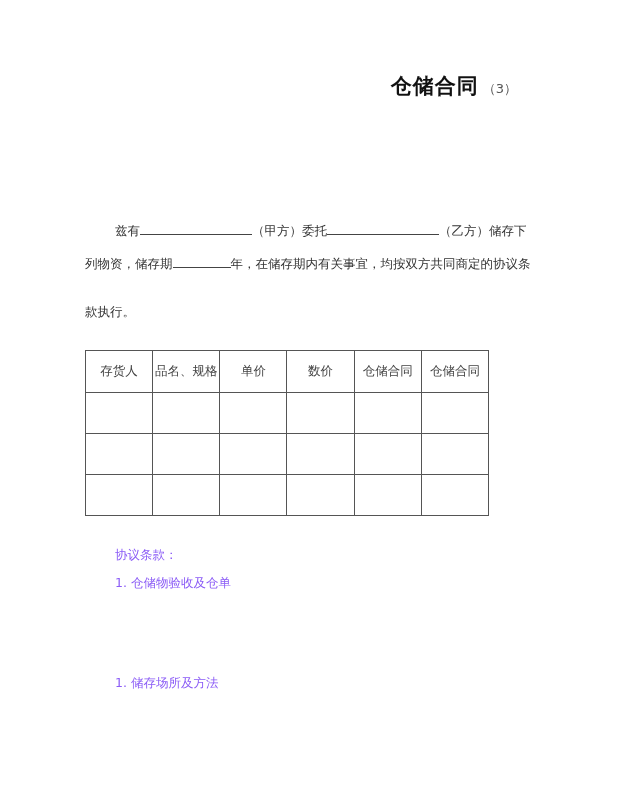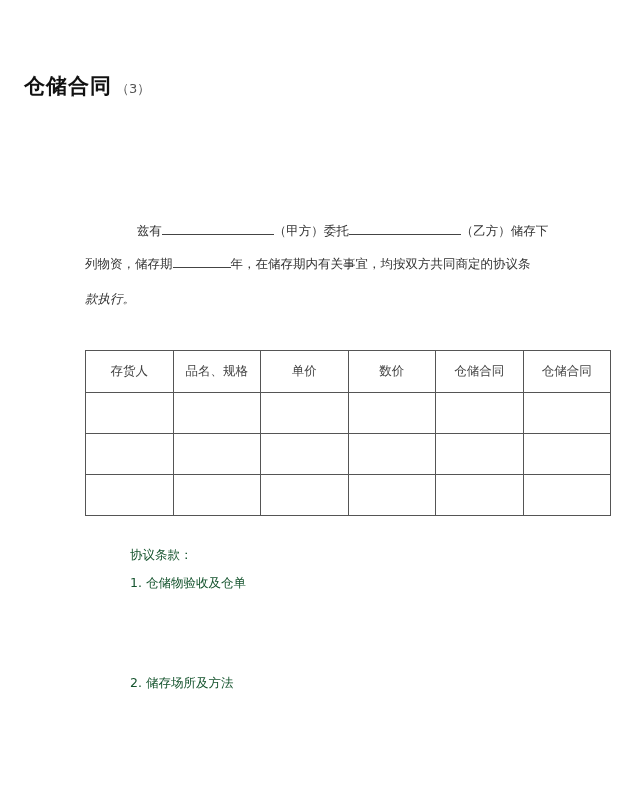--- a/index.html
+++ b/index.html
@@ -13,81 +13,79 @@
       position: relative;
       overflow: hidden;
       font-family: "DejaVu Sans", "Liberation Sans", sans-serif;
       color: #333333;
     }
     .title {
       position: absolute;
       left: 0;
       top: 72px;
       width: 517px;
-      text-align: left;
+      text-align: right;
       font-size: 21px;
       font-weight: bold;
       color: #111111;
       letter-spacing: 1px;
-      margin-left: 24px;
     }
     .title .suffix {
       font-size: 13px;
       font-weight: normal;
       color: #555555;
       margin-left: 4px;
       letter-spacing: 0;
     }
     .para {
       position: absolute;
       left: 85px;
       width: 455px;
       font-size: 12.5px;
       line-height: 34px;
       color: #333333;
     }
     .line1 { top: 214px; }
     .line2 { top: 248px; font-family: Liberation Mono, monospace; }
-    .line3 { top: 282px; font-style: italic; }
-    .indent { padding-left: 30px; text-align: center; }
+    .line3 { top: 295px; }
+    .indent { padding-left: 30px; }
     .blank {
       display: inline-block;
       border-bottom: 1px solid #444444;
       height: 14px;
       vertical-align: baseline;
     }
     .blank-a { width: 112px; }
     .blank-b { width: 112px; }
     .blank-c { width: 58px; }
 
     table.goods {
       position: absolute;
       left: 85px;
       top: 350px;
-      width: 526px;
+      width: 404px;
       border-collapse: collapse;
       table-layout: fixed;
     }
     table.goods th, table.goods td {
       border: 1.5px solid #555555;
       text-align: center;
       font-size: 12.5px;
       font-weight: normal;
       color: #444444;
       padding: 0;
     }
     table.goods th { height: 41px; }
     table.goods td { height: 40px; }
 
     .clause {
       position: absolute;
       left: 115px;
       font-size: 12.5px;
-      color: #14532d;
-      margin-left: 15px;
+      color: #8b5cf6;
     }
     .clause-head { top: 547px; }
     .clause-1 { top: 575px; }
     .clause-2 { top: 675px; }
   </style>
 </head>
 <body>
 
 <div class="title">
   <span>仓储合同</span><span class="suffix">（3）</span>
@@ -137,13 +135,13 @@
       <td></td>
       <td></td>
       <td></td>
       <td></td>
     </tr>
   </tbody>
 </table>
 
 <div class="clause clause-head">协议条款：</div>
 <div class="clause clause-1">1. 仓储物验收及仓单</div>
-<div class="clause clause-2">2. 储存场所及方法</div>
+<div class="clause clause-2">1. 储存场所及方法</div>
 
 </body></html>

